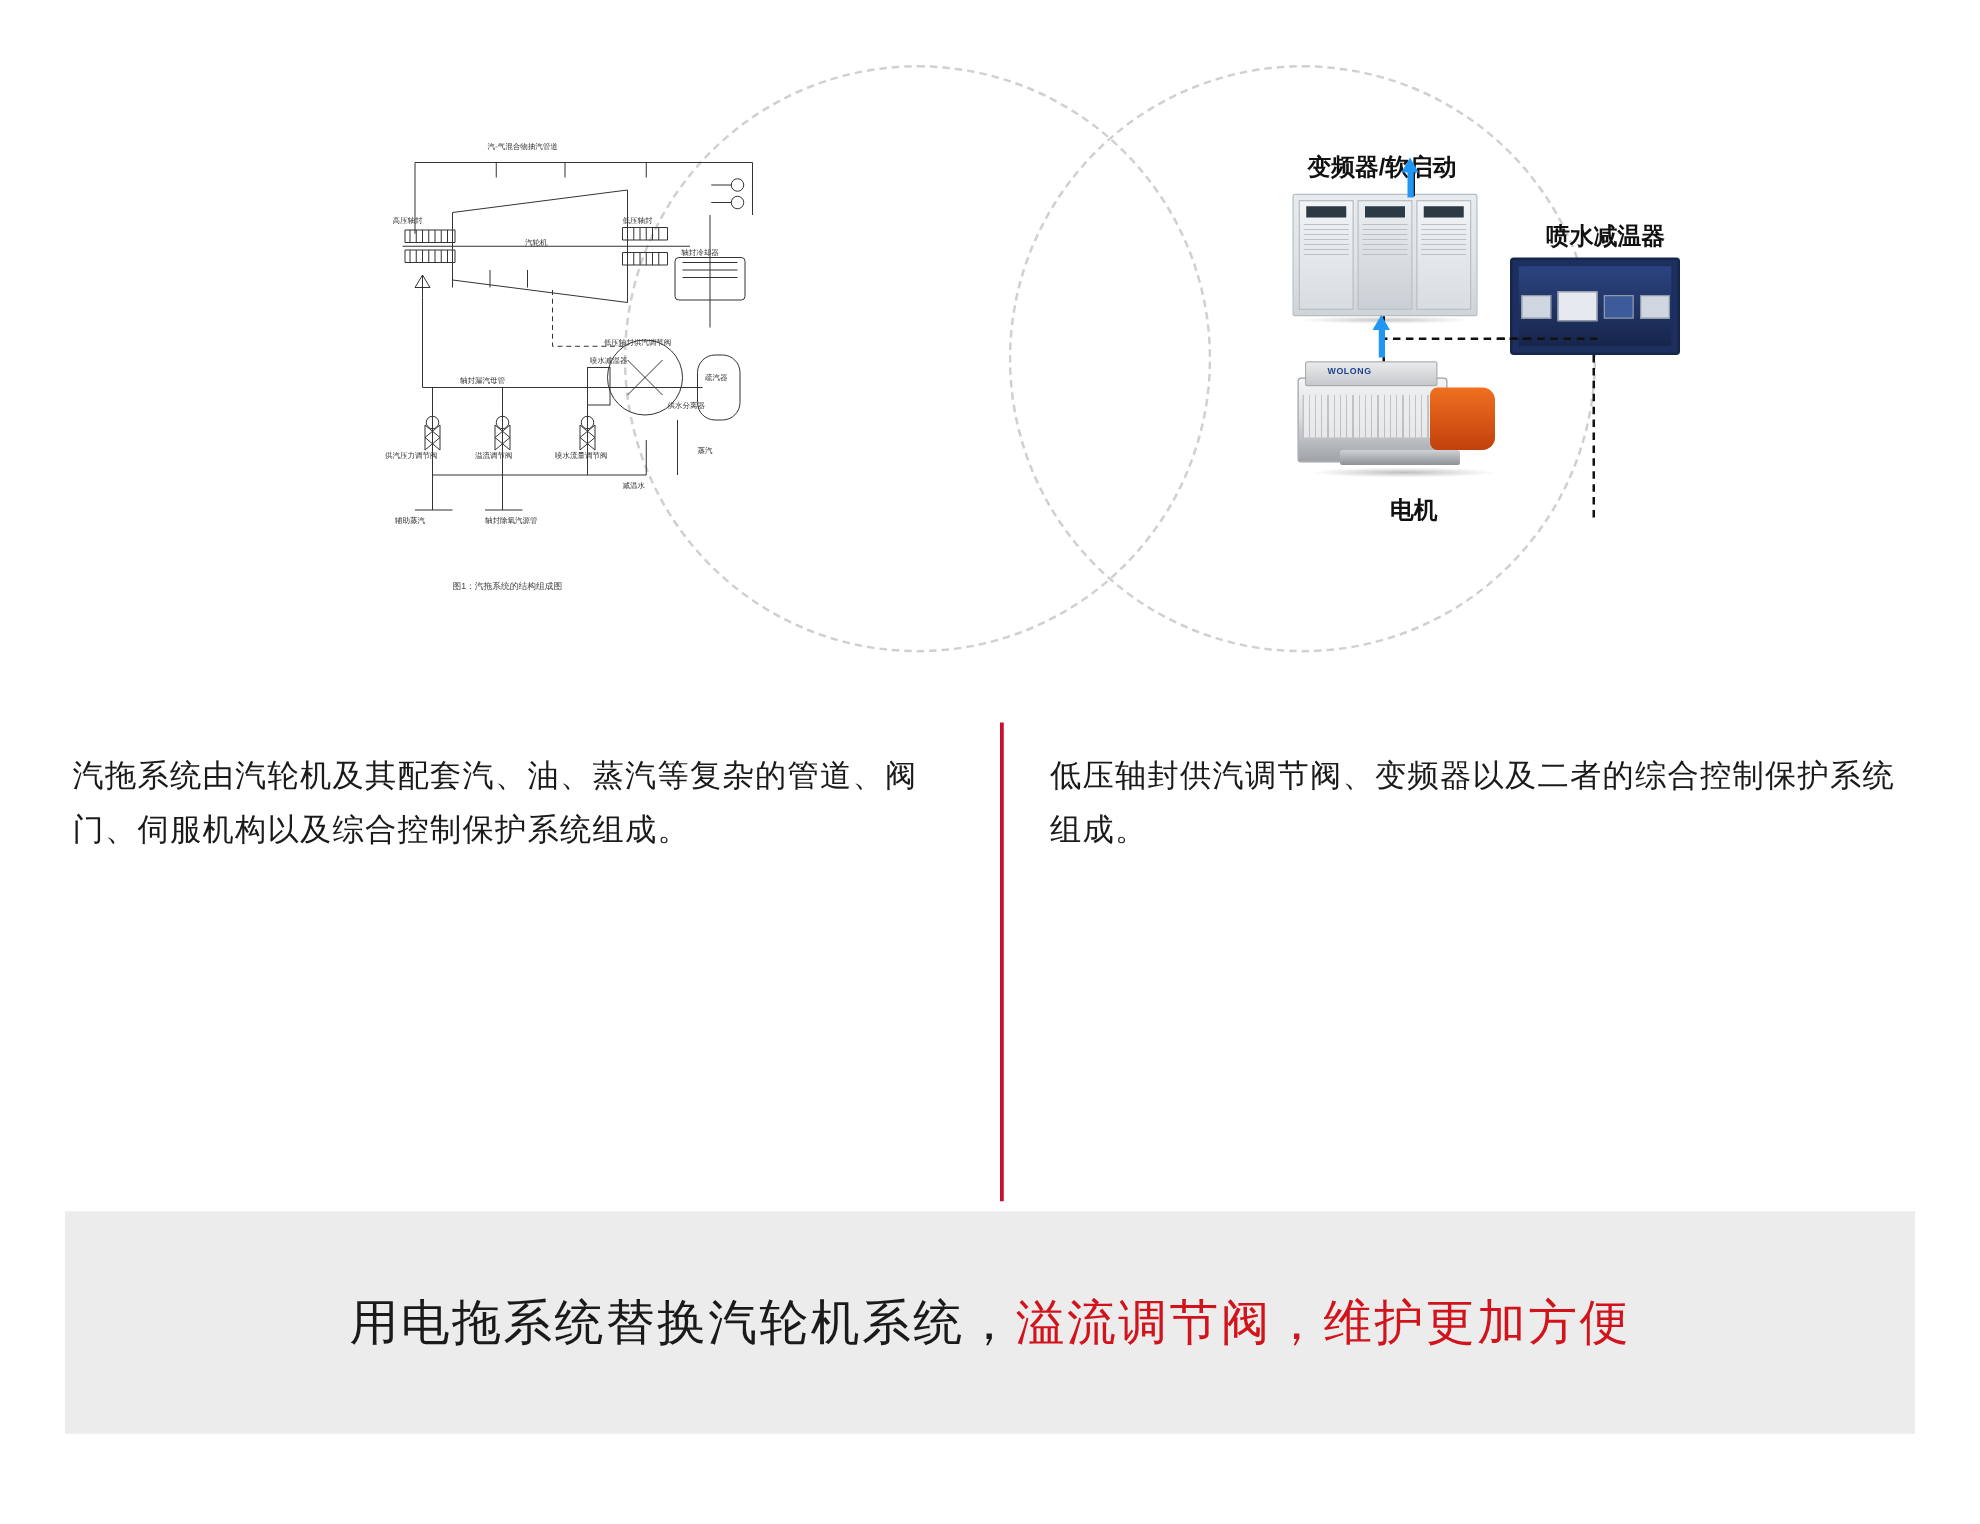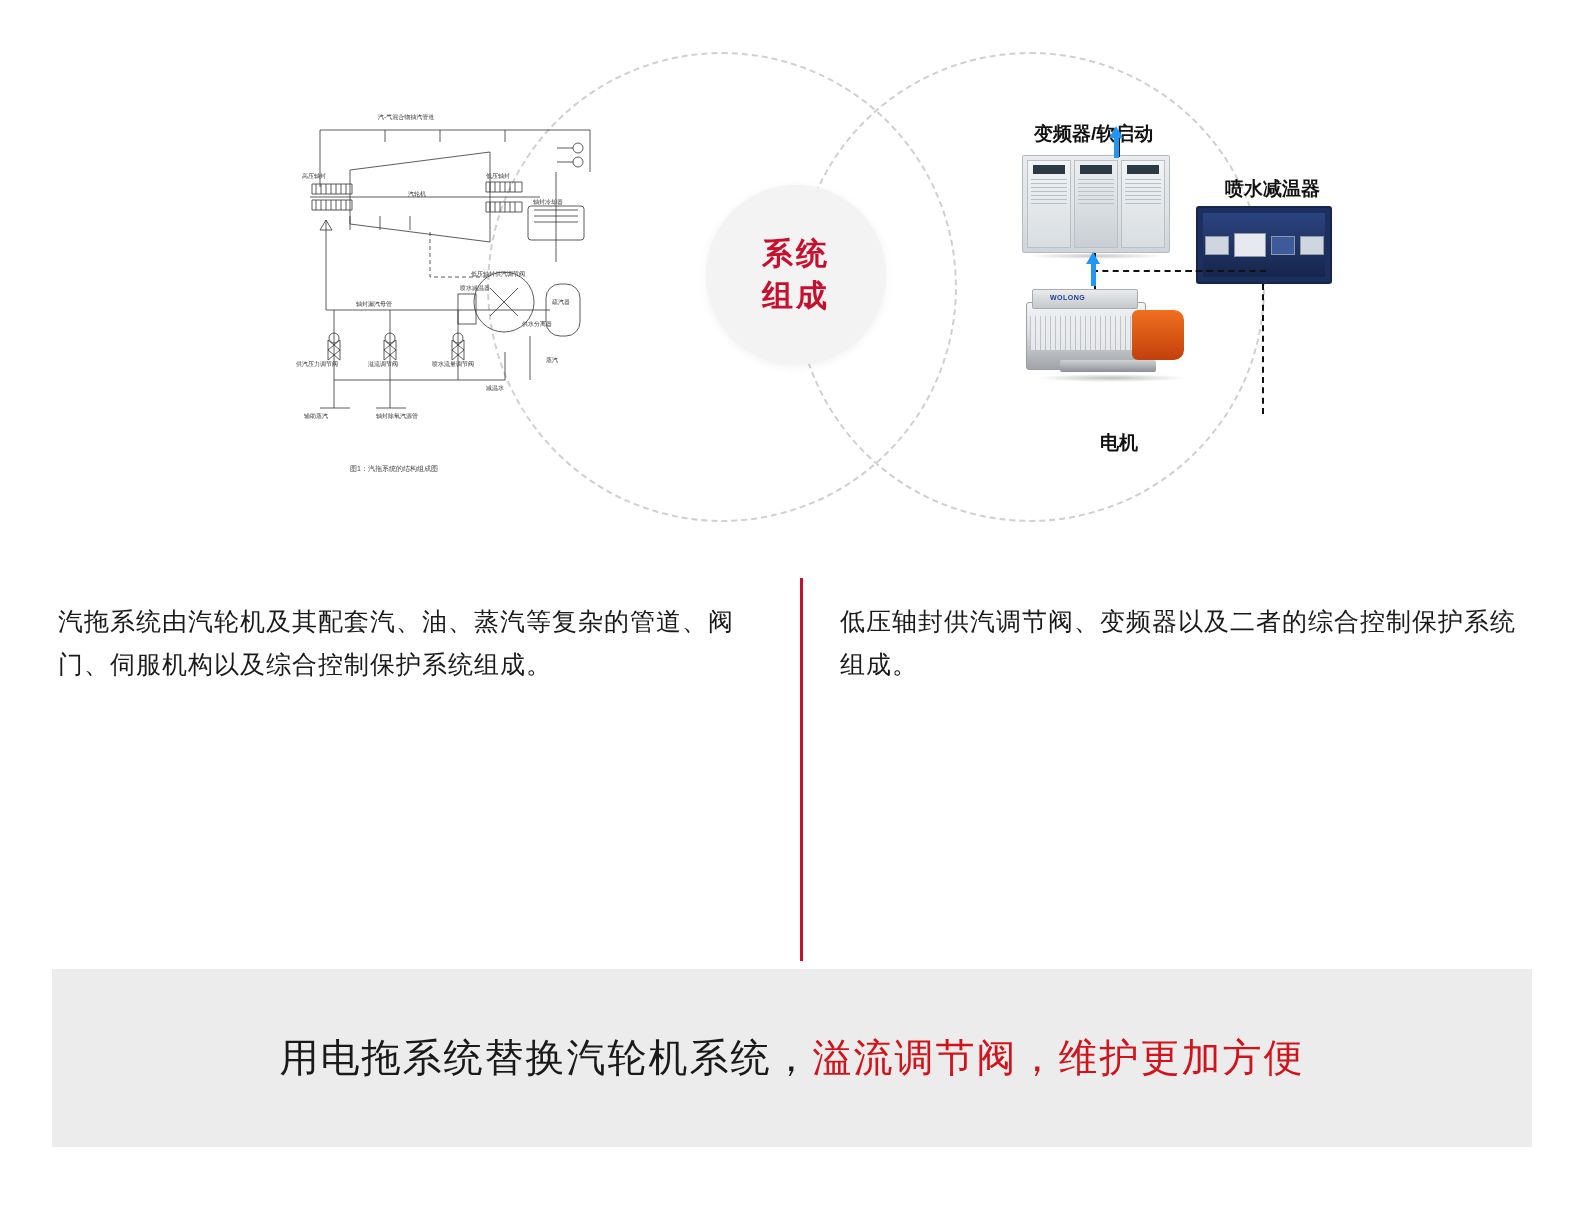--- a/index.html
+++ b/index.html
@@ -12,21 +12,21 @@
     height: 1219px;
     position: relative;
     font-family: "Liberation Sans", "DejaVu Sans", sans-serif;
     color: #1a1a1a;
     overflow: hidden;
   }
 
   
   .venn-area {
     position: absolute;
-    left: 0;
+    left: 12px;
     top: 0;
     width: 1497px;
     height: 560px;
   }
   .venn-circle {
     position: absolute;
     border: 2px dashed #d0d0d0;
     border-radius: 50%;
     box-sizing: border-box;
   }
@@ -101,21 +101,21 @@
   }
   .equip-title {
     position: absolute;
     font-weight: 700;
     color: #111;
     font-size: 19px;
     white-space: nowrap;
   }
   .vfd-title { left: 44px; top: 11px; }
   .ctrl-title { left: 235px; top: 66px; }
-  .motor-title { left: 110px; top: 285px; font-size: 19px; margin-top: 35px; }
+  .motor-title { left: 110px; top: 285px; font-size: 19px; }
 
   .vfd-box {
     position: absolute;
     left: 32px;
     top: 45px;
     width: 148px;
     height: 98px;
     background: linear-gradient(180deg,#e9ecee 0%, #dfe3e6 55%, #cfd4d8 100%);
     border: 1px solid #b5bcc2;
     border-radius: 2px;
@@ -430,24 +430,20 @@
     <div class="dash-h" style="left:102px; top:160px; width:120px;"></div>
     <div class="dash-v" style="left:272px; top:174px; height:130px;"></div>
     <div class="dash-h" style="left:196px; top:160px; width:80px;"></div>
 
     <div class="arrow-stem" style="left:101px; top:152px; height:24px;"></div>
     <div class="arrow-up" style="left:96px; top:142px;"></div>
     <div class="arrow-stem" style="left:124px; top:26px; height:22px;"></div>
     <div class="arrow-up" style="left:119px; top:16px;"></div>
   </div>
 
-  <div class="venn-center-badge">
-    <span>系统</span>
-    <span>组成</span>
-  </div>
 </div>
 
 <div class="col-divider"></div>
 
 <div class="text-col col-left">汽拖系统由汽轮机及其配套汽、油、蒸汽等复杂的管道、阀门、伺服机构以及综合控制保护系统组成。</div>
 <div class="text-col col-right">低压轴封供汽调节阀、变频器以及二者的综合控制保护系统组成。</div>
 
 <div class="banner">
   <div class="banner-text">
     <span>用电拖系统替换汽轮机系统，</span><span class="hl">溢流调节阀，维护更加方便</span>

